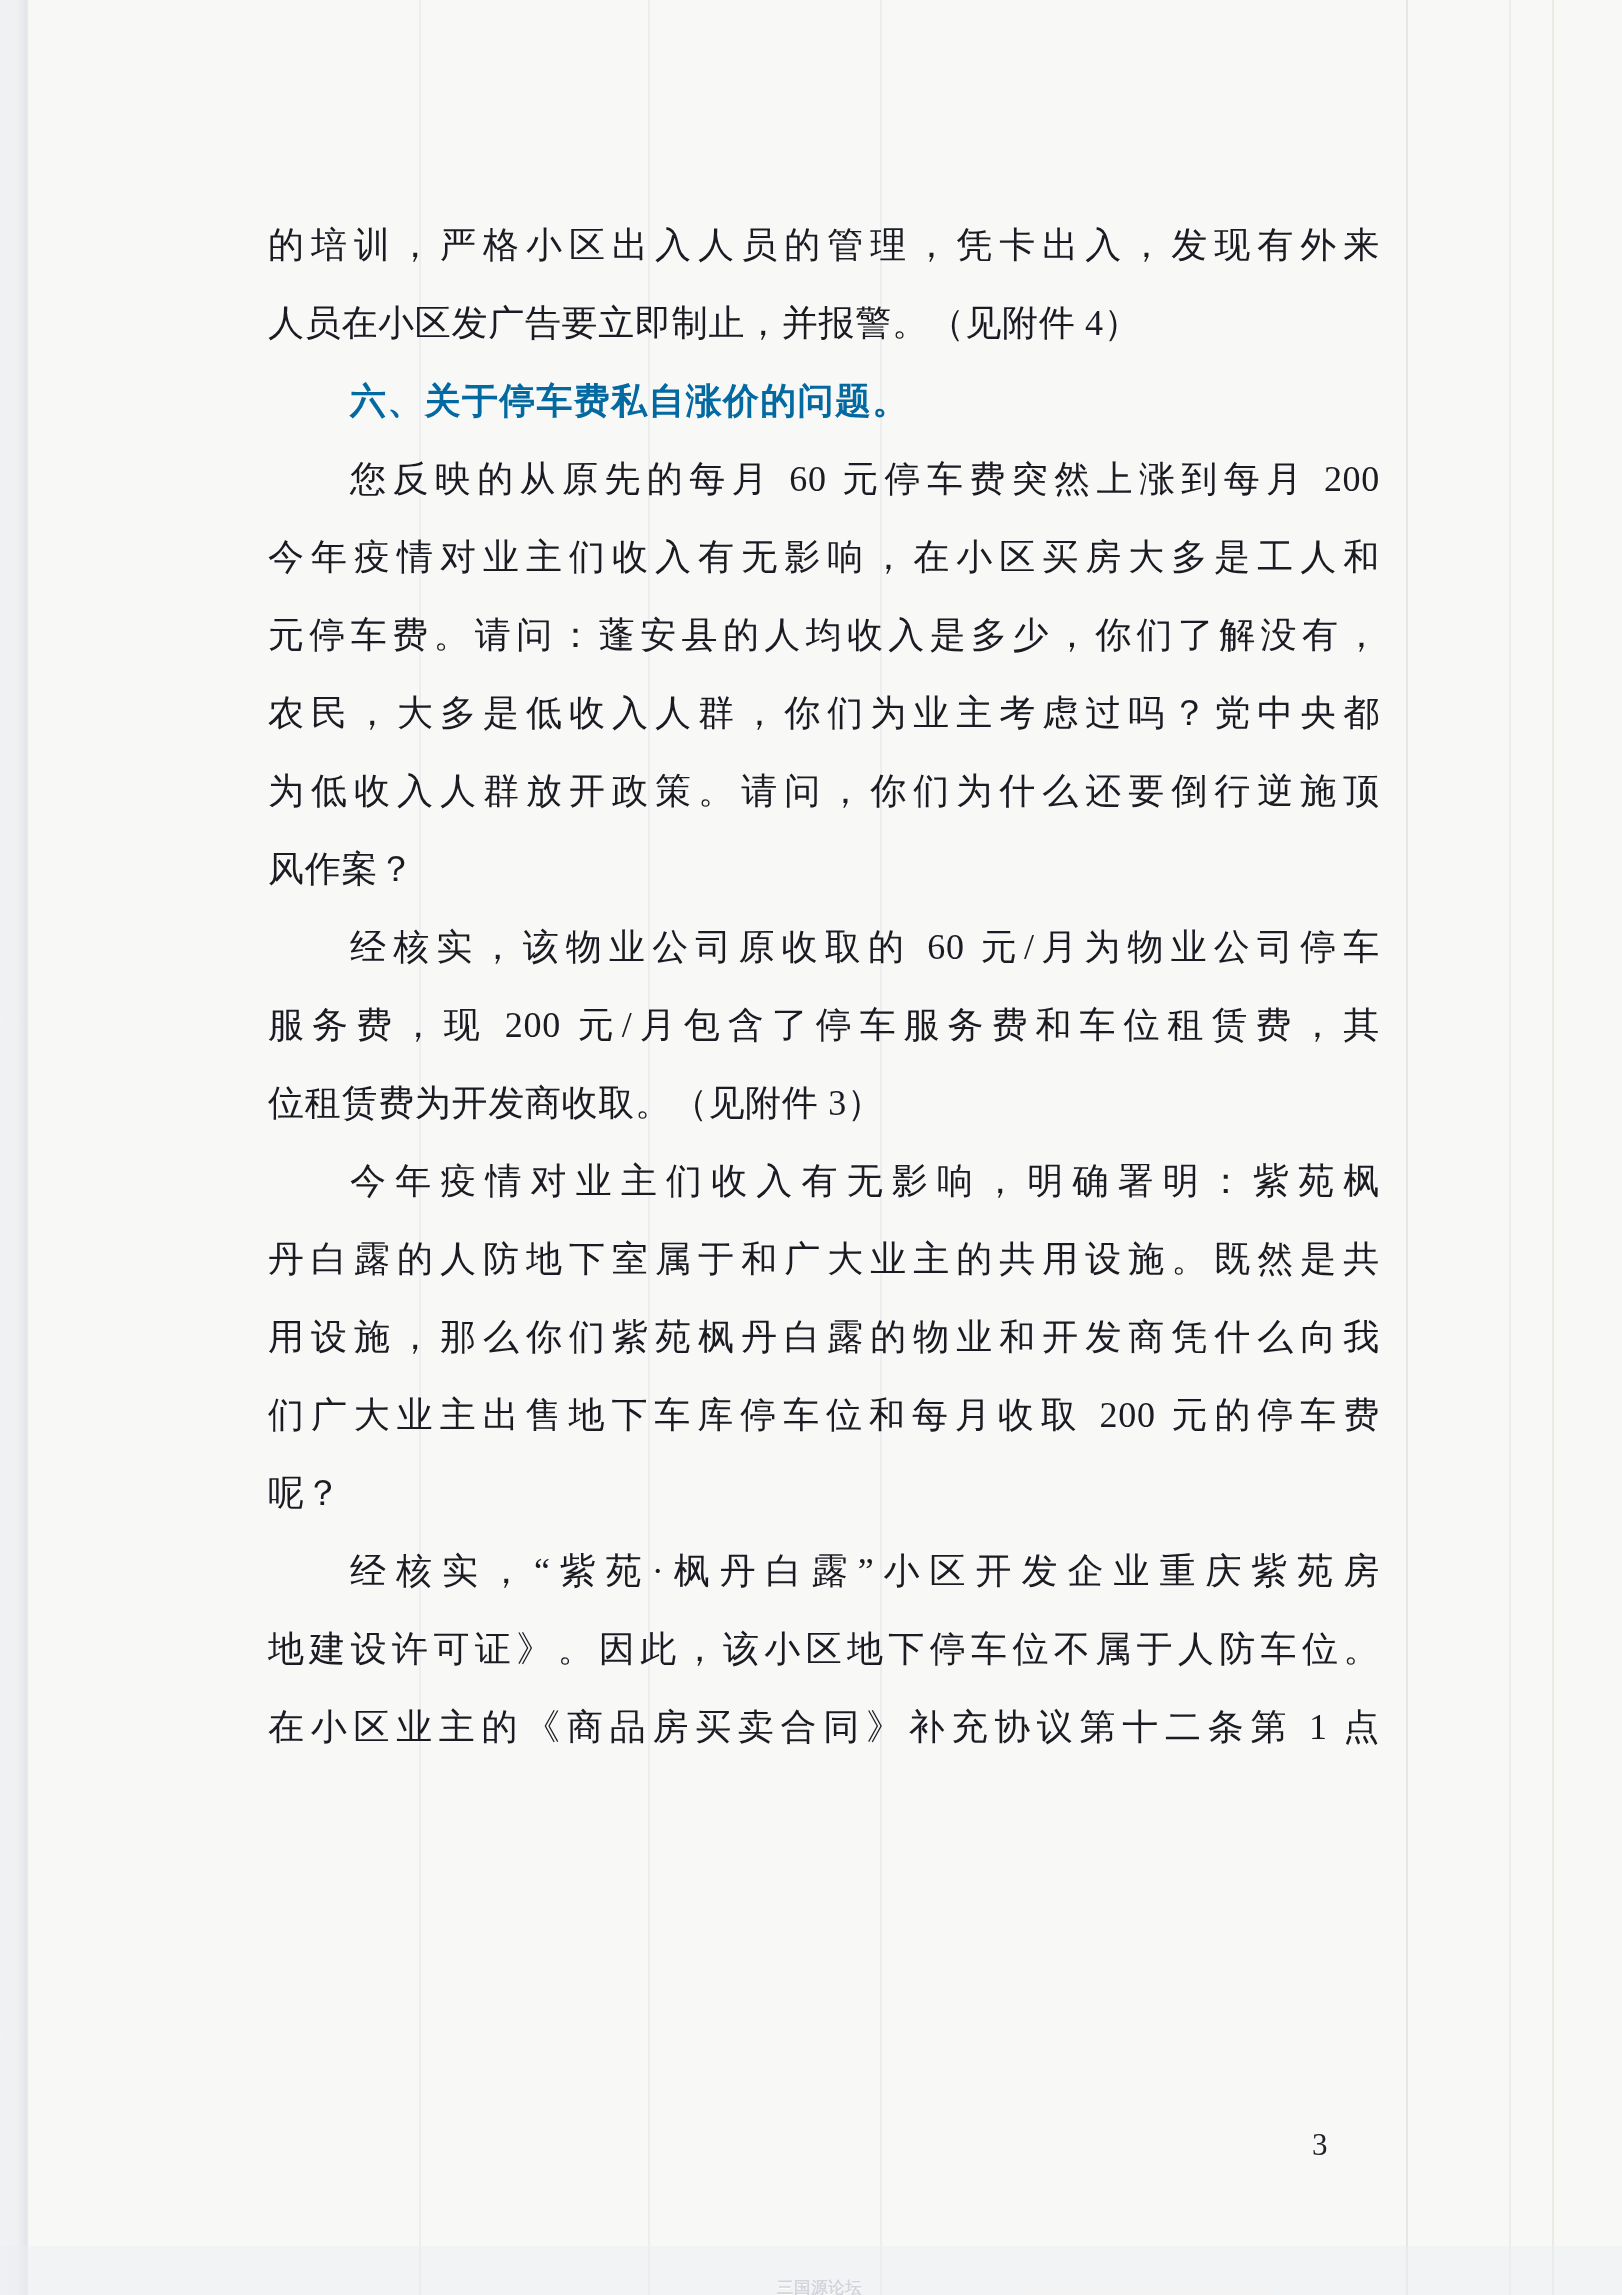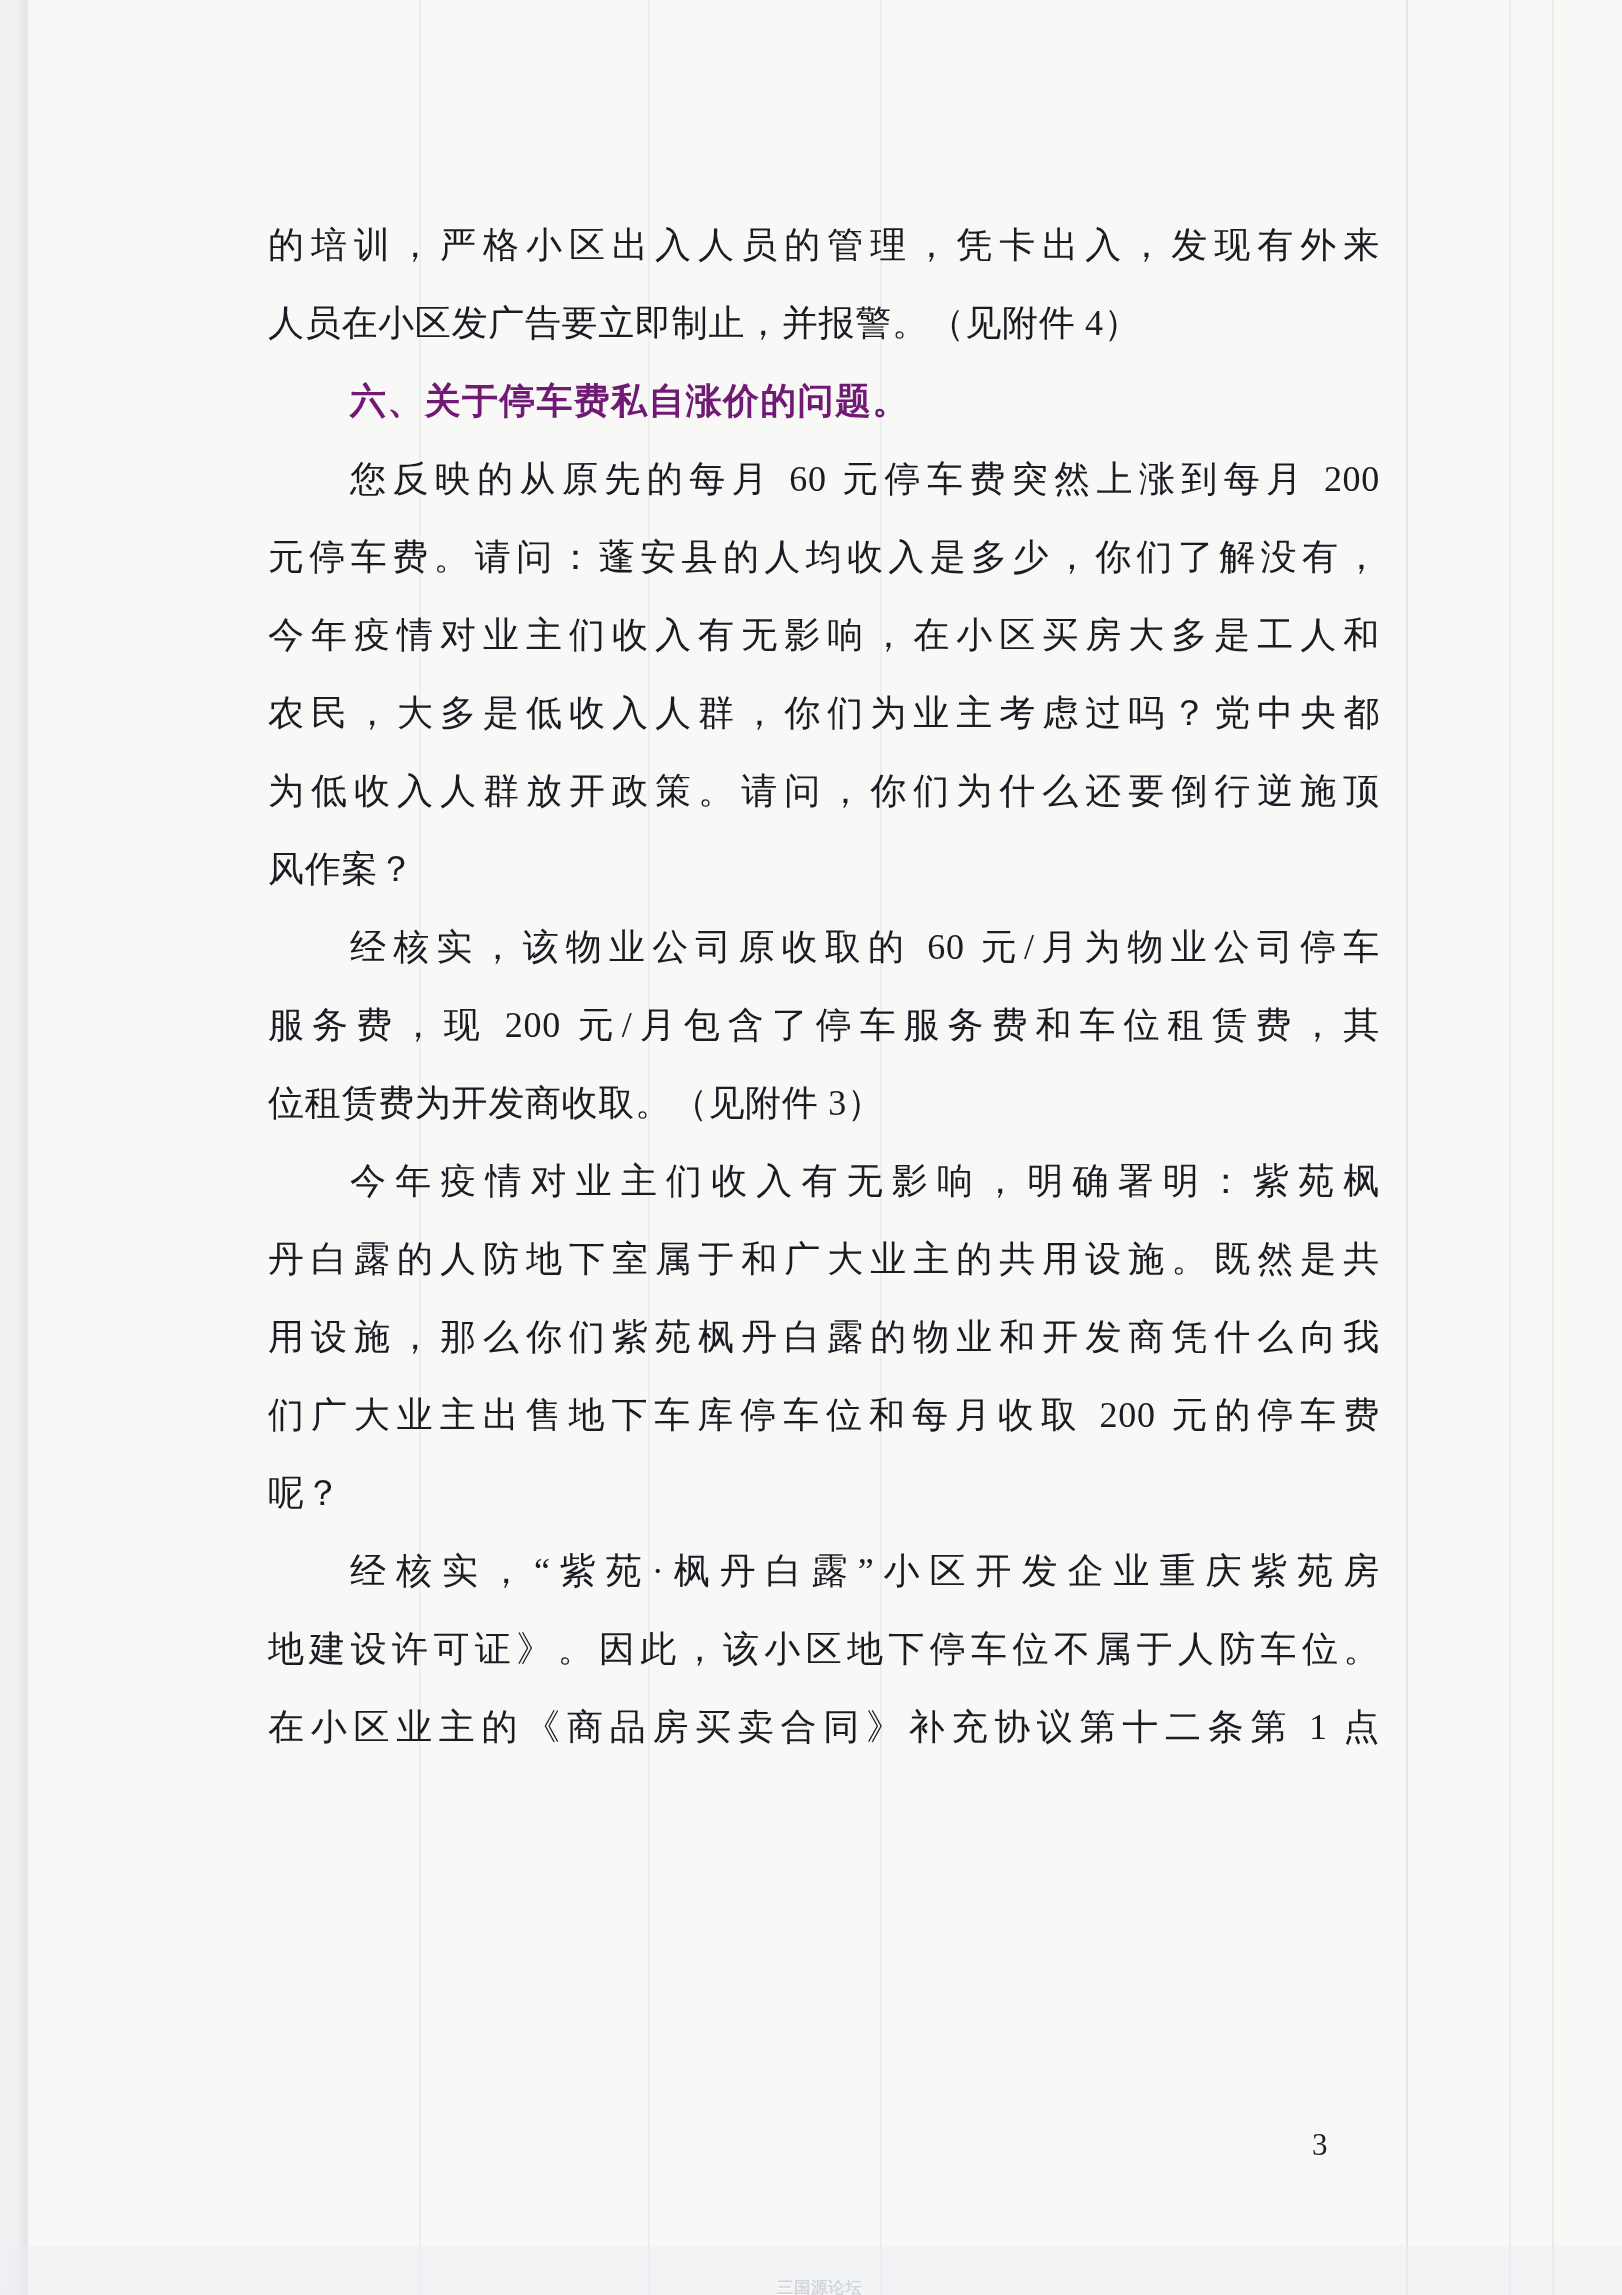--- a/index.html
+++ b/index.html
@@ -62,21 +62,21 @@
   .doc-line.just {
     white-space: normal;
     text-align: justify;
     text-align-last: justify;
     text-justify: inter-character;
   }
   .doc-line.indent { padding-left: 82px; }
   .doc-line.heading {
     font-family: "Liberation Sans", sans-serif;
     font-weight: 700;
-    color: #701a75;
+    color: #0369a1;
     letter-spacing: 1.3px;
   }
 
   .page-number {
     position: absolute;
     left: 1312px;
     top: 2125px;
     font-size: 31px;
     line-height: 39px;
     color: #20202a;
@@ -105,22 +105,22 @@
   <div class="streak s4"></div>
   <div class="streak s5"></div>
   <div class="streak s6"></div>
   <div class="bottom-band"></div>
 
   <div class="content">
       <div class="doc-line just">的培训，严格小区出入人员的管理，凭卡出入，发现有外来</div>
       <div class="doc-line">人员在小区发广告要立即制止，并报警。（见附件 4）</div>
       <div class="doc-line heading indent">六、关于停车费私自涨价的问题。</div>
       <div class="doc-line indent just">您反映的从原先的每月 60 元停车费突然上涨到每月 200</div>
+      <div class="doc-line just">今年疫情对业主们收入有无影响，在小区买房大多是工人和</div>
       <div class="doc-line just">元停车费。请问：蓬安县的人均收入是多少，你们了解没有，</div>
-      <div class="doc-line just">今年疫情对业主们收入有无影响，在小区买房大多是工人和</div>
       <div class="doc-line just">农民，大多是低收入人群，你们为业主考虑过吗？党中央都</div>
       <div class="doc-line just">为低收入人群放开政策。请问，你们为什么还要倒行逆施顶</div>
       <div class="doc-line">风作案？</div>
       <div class="doc-line indent just">经核实，该物业公司原收取的 60 元/月为物业公司停车</div>
       <div class="doc-line just">服务费，现 200 元/月包含了停车服务费和车位租赁费，其</div>
       <div class="doc-line">位租赁费为开发商收取。（见附件 3）</div>
       <div class="doc-line indent just">今年疫情对业主们收入有无影响，明确署明：紫苑枫</div>
       <div class="doc-line just">丹白露的人防地下室属于和广大业主的共用设施。既然是共</div>
       <div class="doc-line just">用设施，那么你们紫苑枫丹白露的物业和开发商凭什么向我</div>
       <div class="doc-line just">们广大业主出售地下车库停车位和每月收取 200 元的停车费</div>

